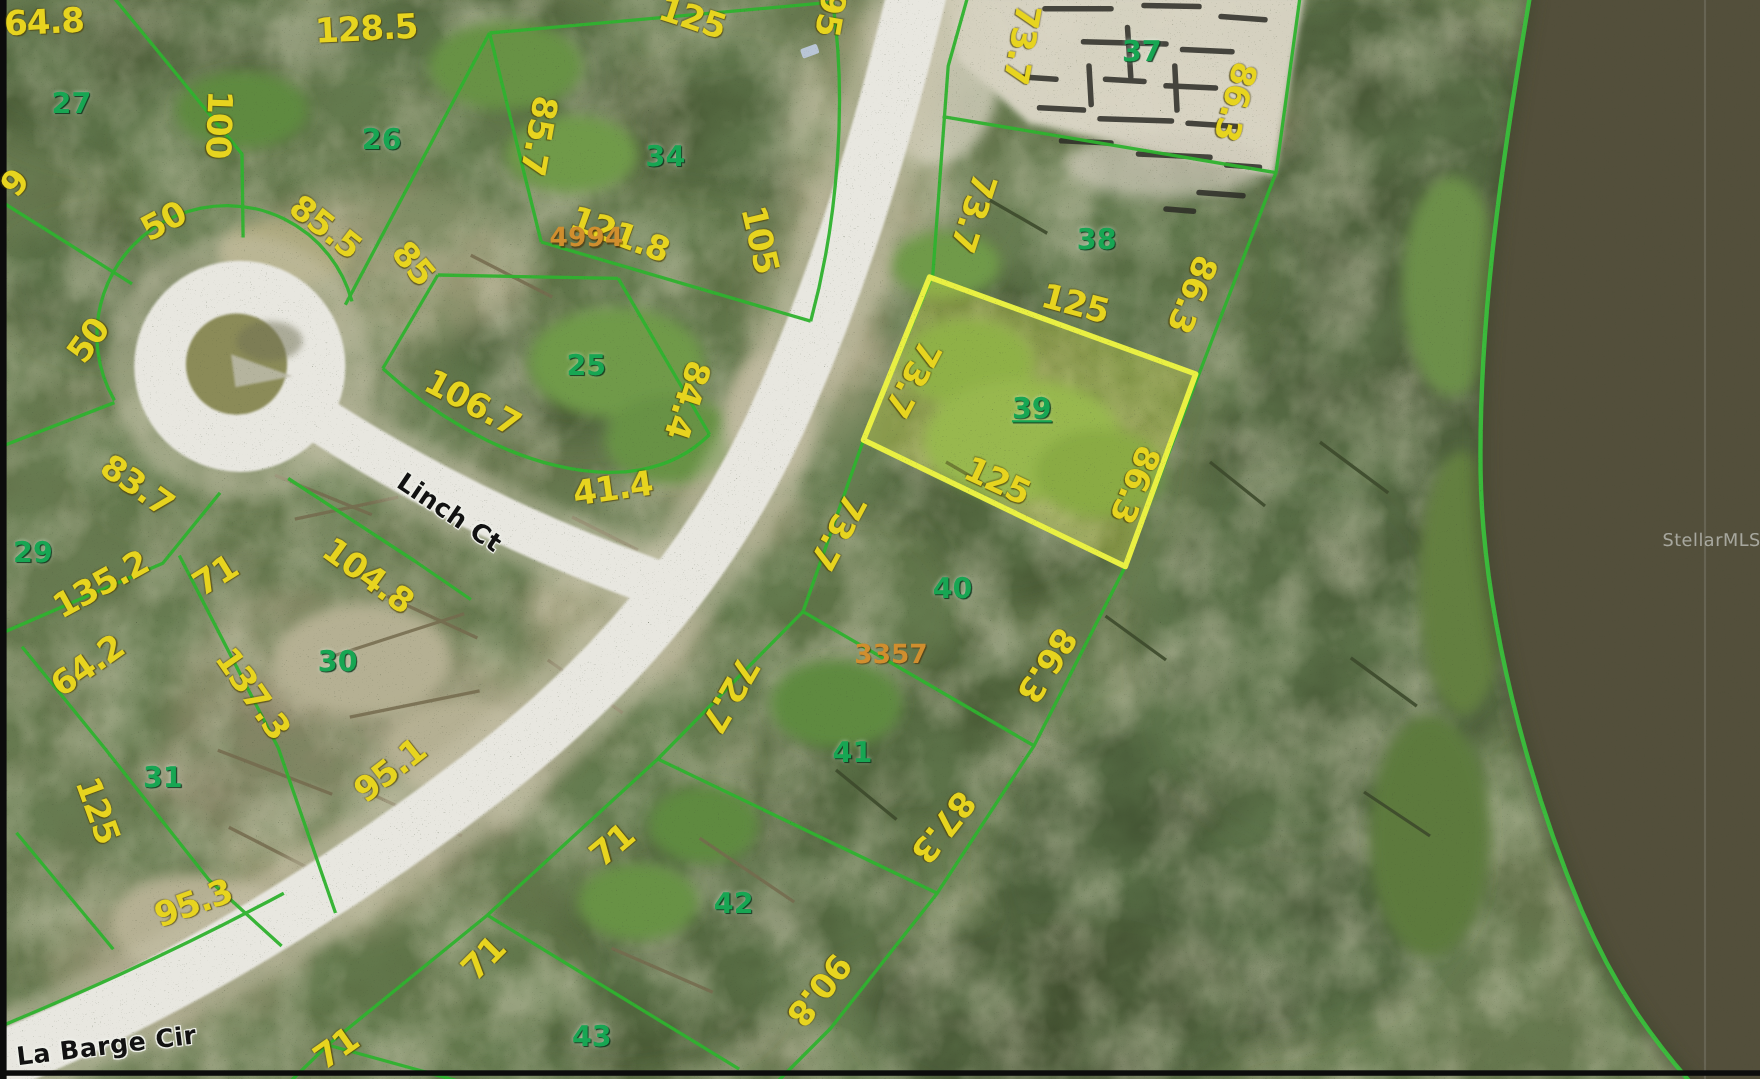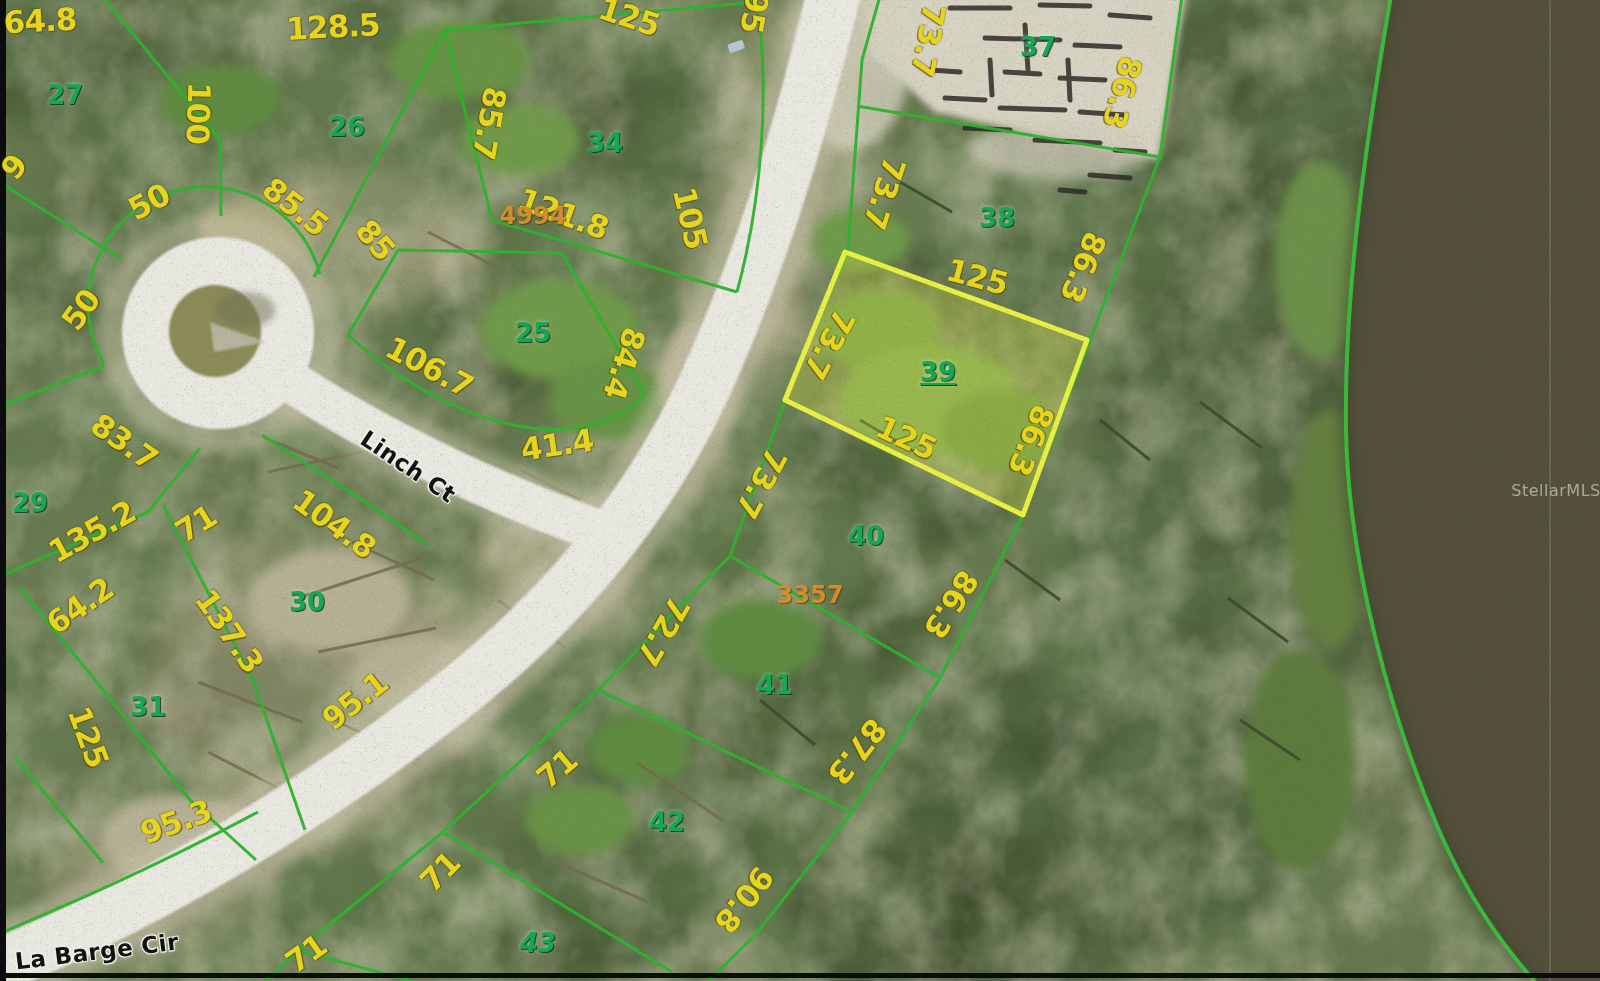--- a/index.html
+++ b/index.html
@@ -294,21 +294,21 @@
       <div class="label k-l" style="left: 517px; top: 333px; transform: translate(-50%, -50%) rotate(0deg); margin-left: 16px;">25</div>
       <div class="label k-l" style="left: 30px; top: 503px; transform: translate(-50%, -50%) rotate(0deg);">29</div>
       <div class="label k-l" style="left: 307px; top: 602px; transform: translate(-50%, -50%) rotate(0deg);">30</div>
       <div class="label k-l" style="left: 148px; top: 707px; transform: translate(-50%, -50%) rotate(0deg);">31</div>
       <div class="label k-l" style="left: 1038px; top: 47px; transform: translate(-50%, -50%) rotate(0deg);">37</div>
       <div class="label k-l" style="left: 997px; top: 218px; transform: translate(-50%, -50%) rotate(0deg);">38</div>
       <div class="label k-l" style="left: 938px; top: 372px; transform: translate(-50%, -50%) rotate(0deg); text-decoration: underline;">39</div>
       <div class="label k-l" style="left: 866px; top: 536px; transform: translate(-50%, -50%) rotate(0deg);">40</div>
       <div class="label k-l" style="left: 775px; top: 685px; transform: translate(-50%, -50%) rotate(0deg);">41</div>
       <div class="label k-l" style="left: 667px; top: 822px; transform: translate(-50%, -50%) rotate(0deg);">42</div>
-      <div class="label k-l" style="left: 538px; top: 943px; transform: translate(-50%, -50%) rotate(0deg); font-style: italic;">43</div>
+      <div class="label k-l" style="left: 538px; top: 943px; transform: translate(-50%, -50%) rotate(0deg);">43</div>
       <div class="label k-p" style="left: 533px; top: 184px; transform: translate(-50%, -50%) rotate(0deg); margin-top: 32px;">4994</div>
       <div class="label k-p" style="left: 810px; top: 595px; transform: translate(-50%, -50%) rotate(0deg);">3357</div>
       <div class="label k-s" style="left: 408px; top: 467px; transform: translate(-50%, -50%) rotate(34deg);">Linch Ct</div>
       <div class="label k-s" style="left: 97px; top: 952px; transform: translate(-50%, -50%) rotate(-7deg);">La Barge Cir</div>
       <div class="label k-w" style="left: 1556px; top: 491px; transform: translate(-50%, -50%) rotate(0deg);">StellarMLS</div>
     </div>
 
 </div>
 
 </body></html>

